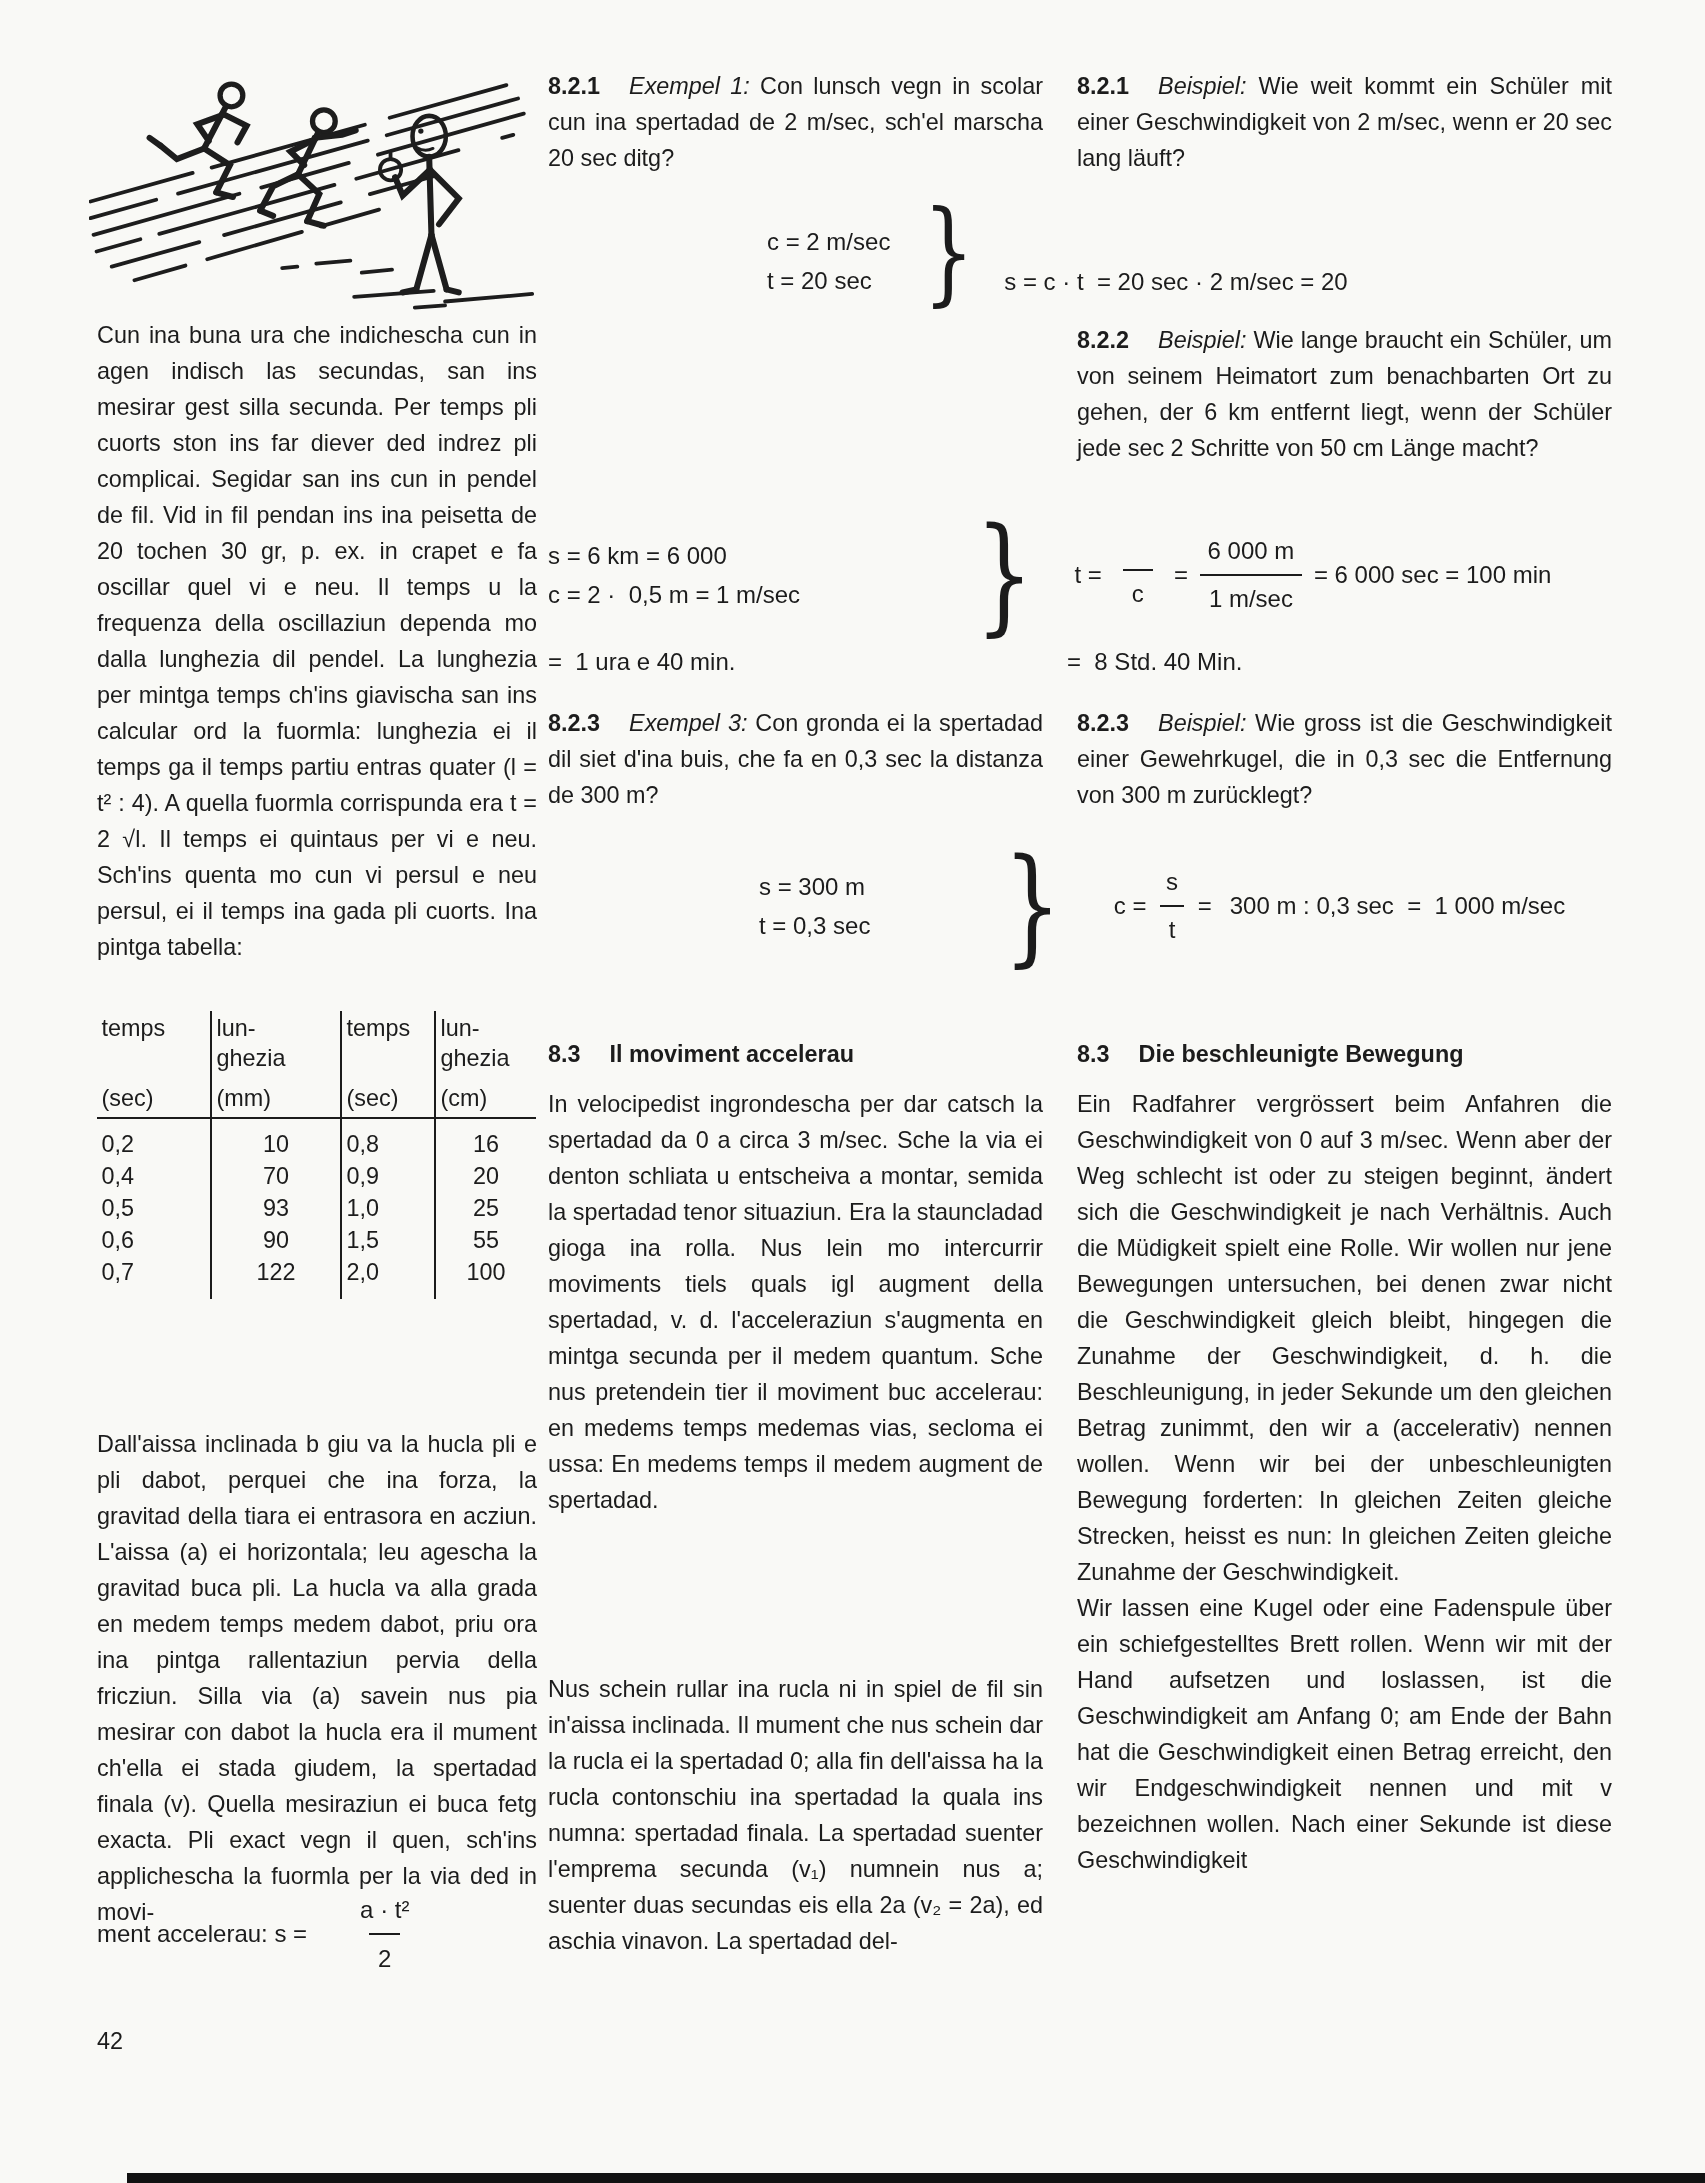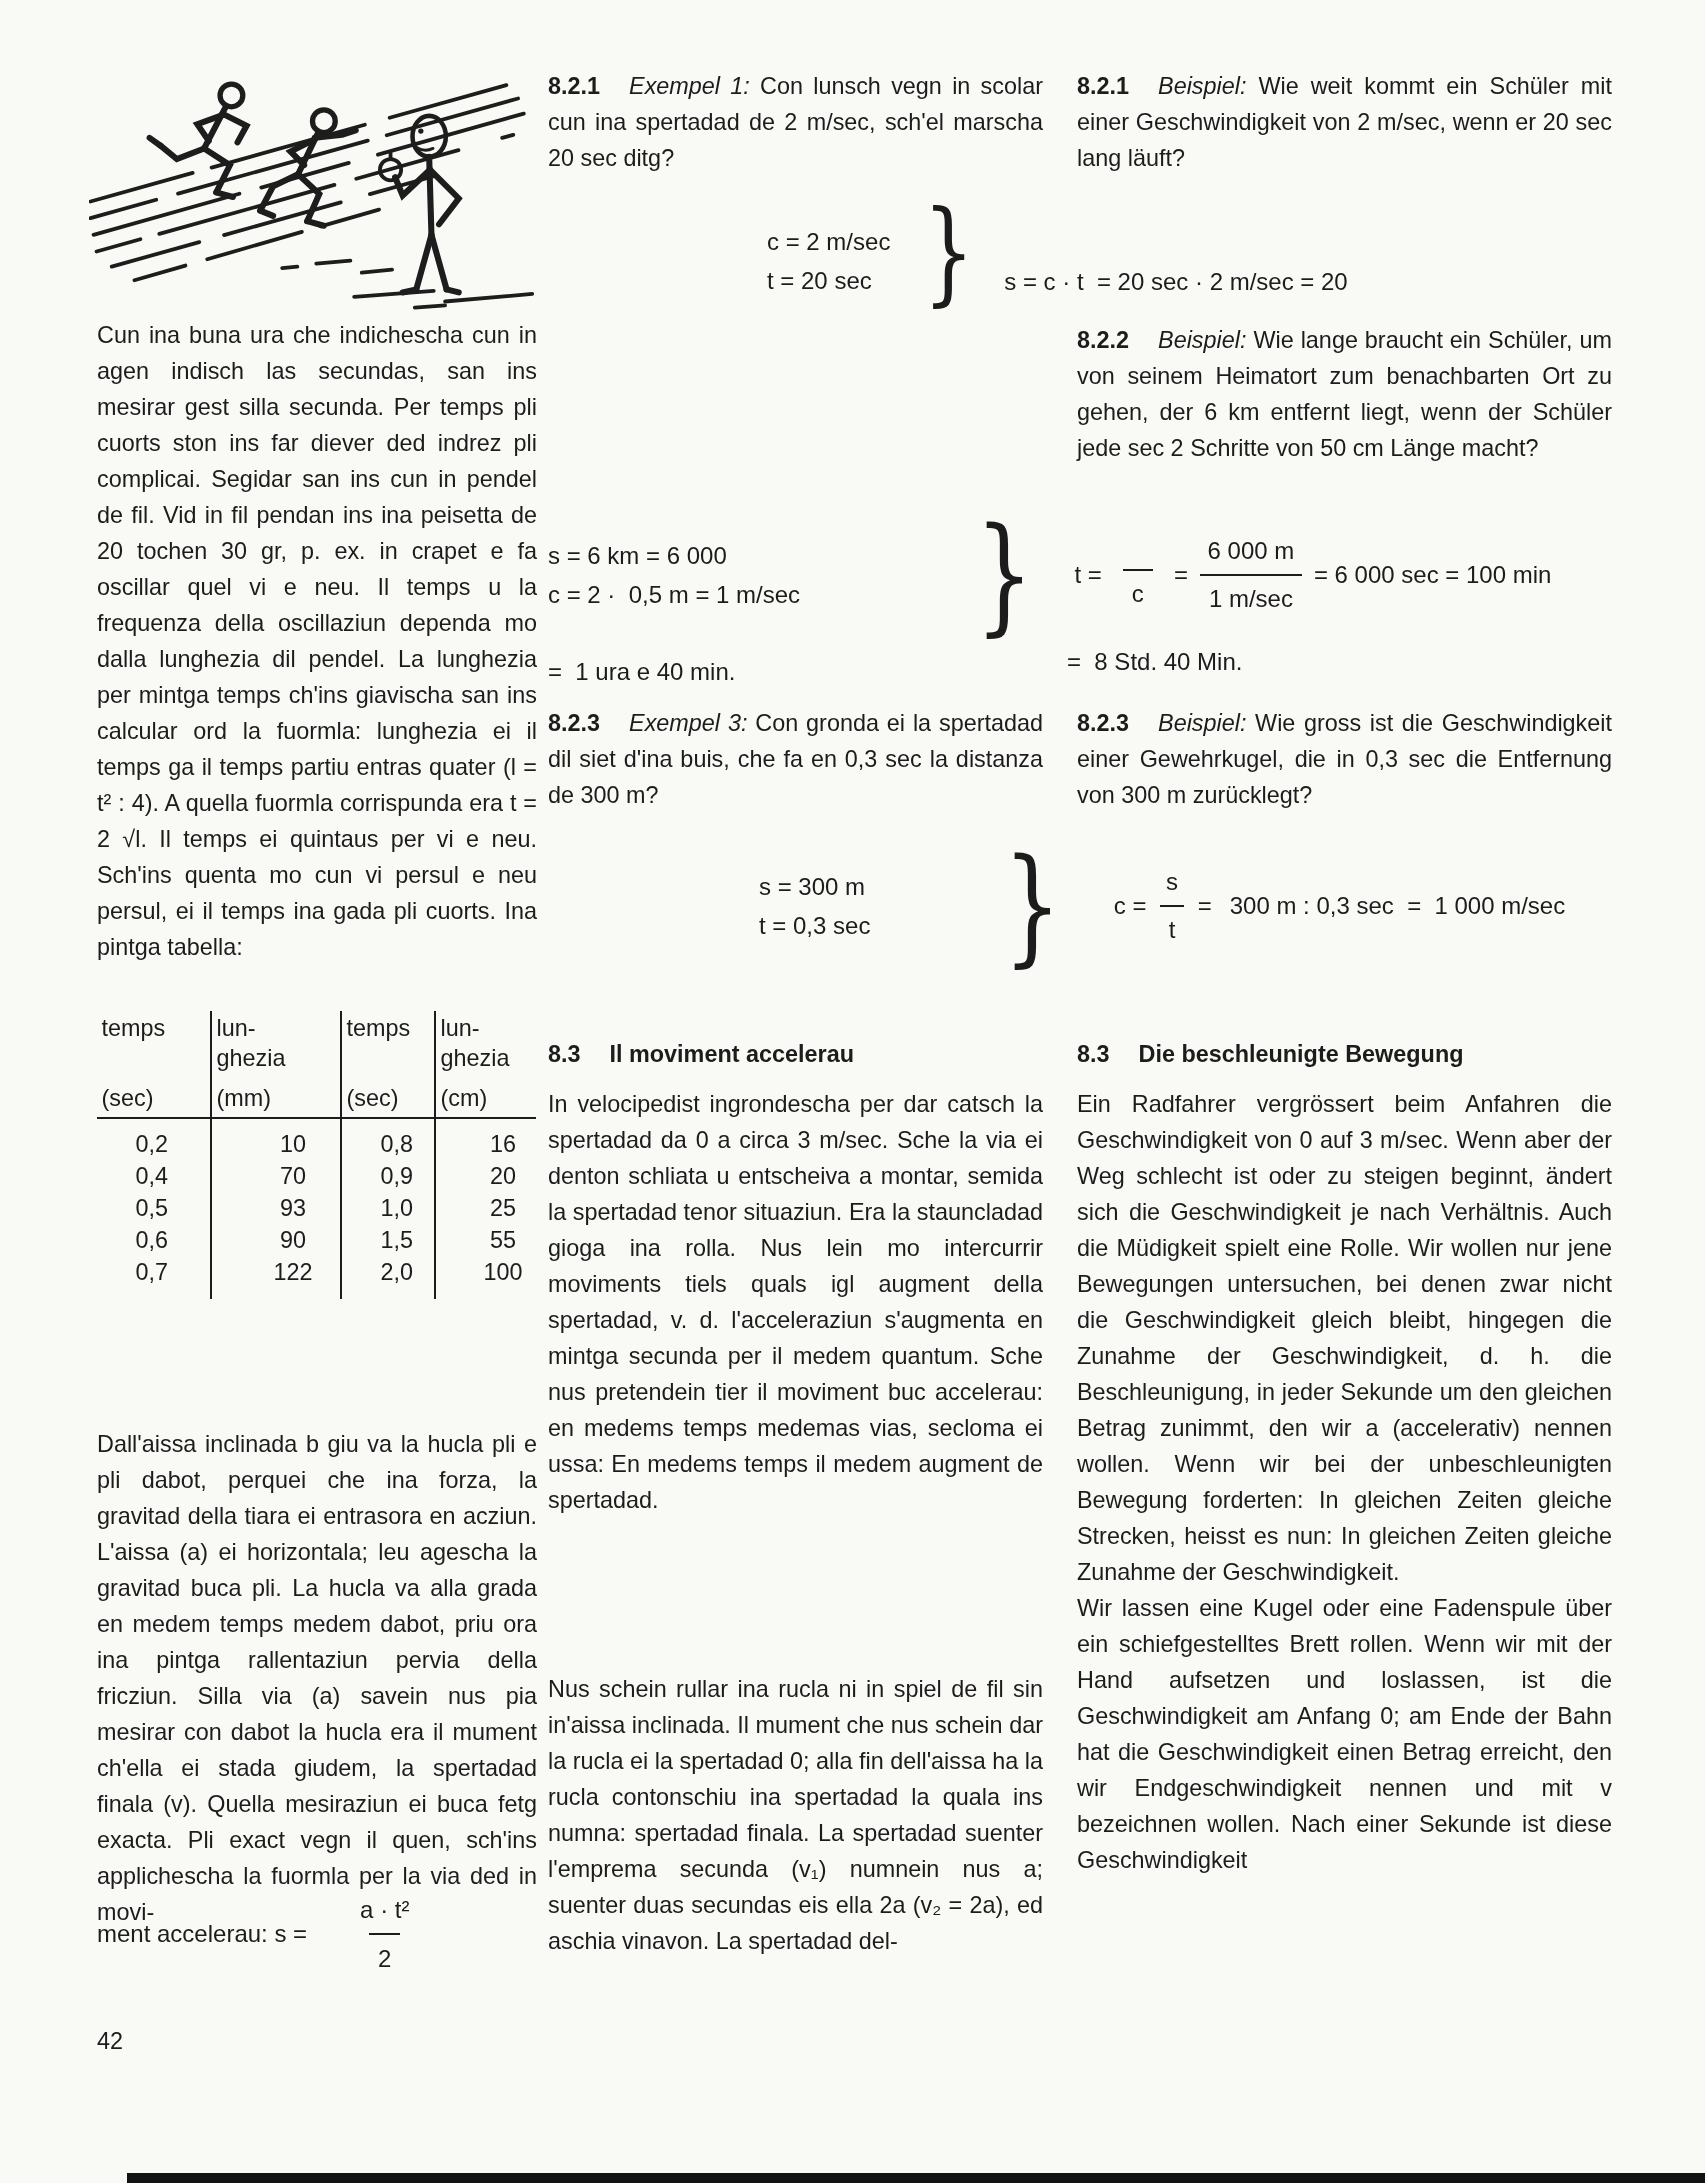--- a/index.html
+++ b/index.html
@@ -31,21 +31,21 @@
   #left-table { display:grid; grid-template-columns:113px 130px 94px 102px; }
   #left-table .cell { padding:0 4.5px; }
   #left-table .vline { border-left:2.3px solid #1c1c1c; }
   #left-table .hd {
     display:flex; flex-direction:column; justify-content:space-between;
     height:100px; padding-top:1.5px; padding-bottom:4.5px;
     border-bottom:2.3px solid #1c1c1c; line-height:30px;
   }
   #left-table .hd .l1 { white-space:pre-line; }
   #left-table .body { padding-top:9px; padding-bottom:10.6px; line-height:32px; }
-  #left-table .body div { white-space:pre;margin-left:34px; }
+  #left-table .body div { white-space:pre; }
   .ta-c { text-align:center; }
   .ta-l { text-align:left; padding-left:7.6px; }
 
   #bottom-bar { left:127px; top:2173px; width:1579px; height:10.6px; background:#121212; }
   svg { display:block; }
 </style>
 </head>
 <body>
 
 <div id="page">
@@ -203,21 +203,21 @@
       </span>
       <span>=</span>
       <span class="frac">
         <span class="num">6 000 m</span>
         <span class="den">1 m/sec</span>
       </span>
       <span>= 6 000 sec = 100 min</span>
     </div>
   </div>
 
-  <div class="abs" style="left:548px; top:644px; font-size:24px; white-space:pre;margin-top:10px;">=  1 ura e 40 min.</div>
+  <div class="abs" style="left:548px; top:644px; font-size:24px; white-space:pre;">=  1 ura e 40 min.</div>
   <div class="abs" style="left:1067px; top:644px; font-size:24px; white-space:pre;">=  8 Std. 40 Min.</div>
 
   <p class="para abs" style="left:548px; top:705px; width:495px;">
     <span class="b">8.2.3</span><span class="gap"></span><span class="i">Exempel 3:</span> <span>Con gronda ei la spertadad dil siet d'ina buis, che fa en 0,3 sec la distanza de 300 m?</span>
   </p>
 
   <div class="formula" style="left:759px; top:852px;">
     <div class="given" style="min-width:227px;">
       <div>s = 300 m</div>
       <div>t = 0,3 sec</div>

